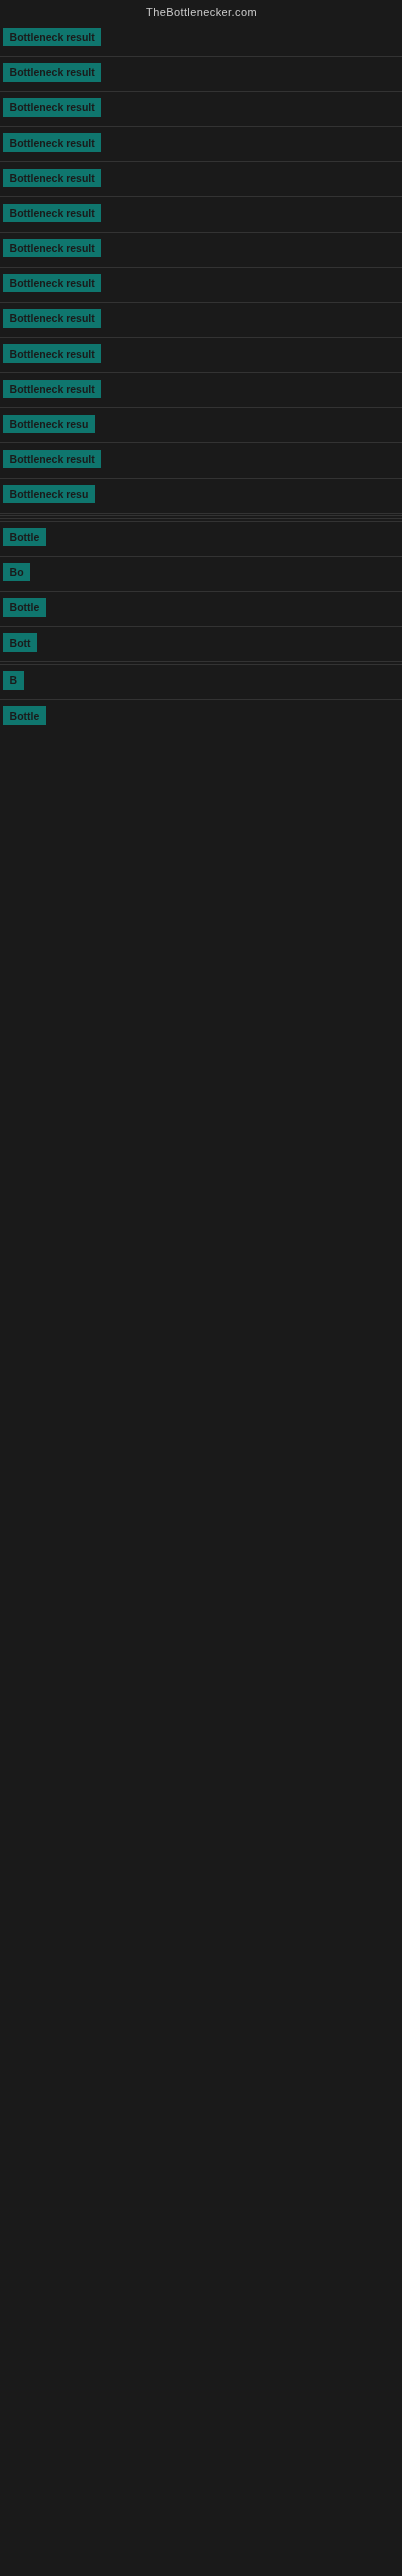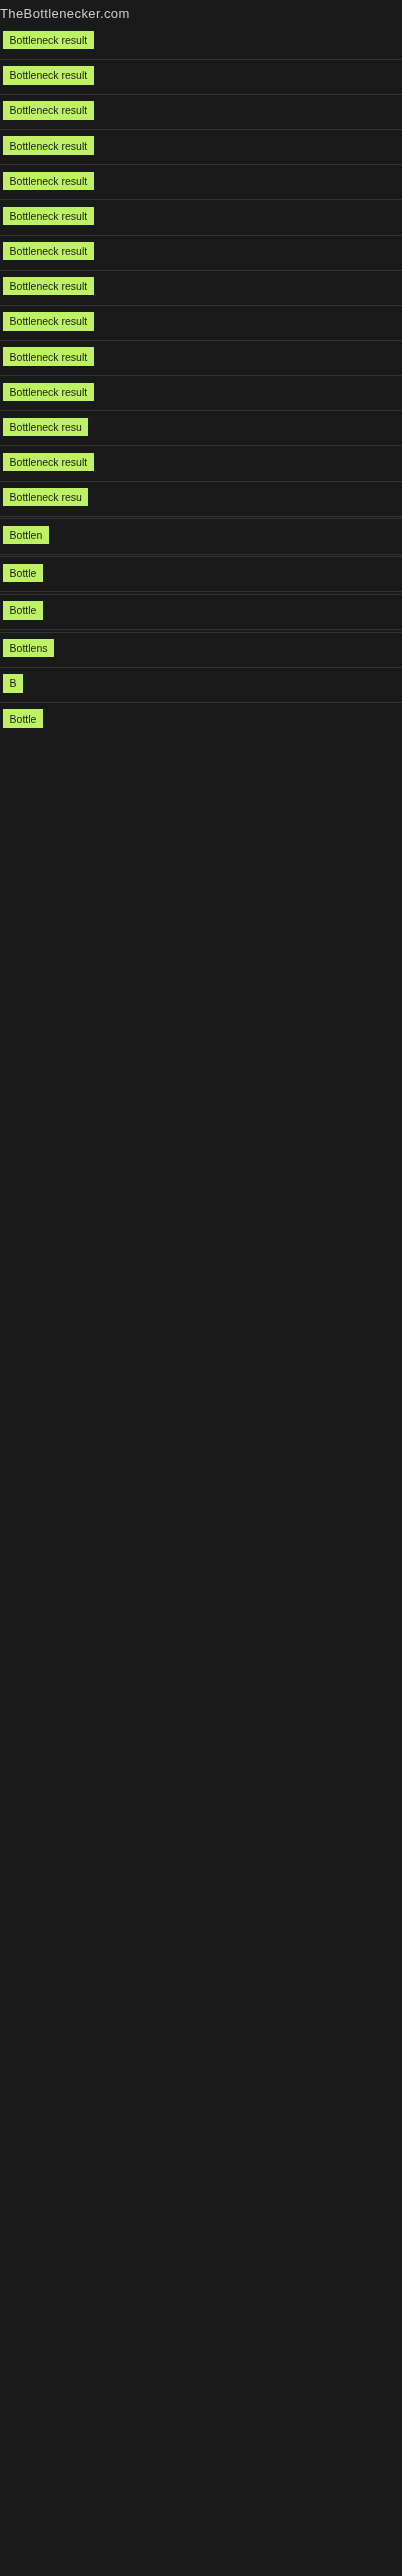--- a/index.html
+++ b/index.html
@@ -10,38 +10,38 @@
 
     body {
       width: 403px;
       min-height: 2576px;
       background-color: #1a1a1a;
       font-family: Arial, sans-serif;
       position: relative;
     }
 
     .site-title {
-      text-align: left;
+      text-align: center;
       color: #cccccc;
-      font-size: 13px;
+      font-size: 11px;
       padding: 6.4px 0 3.2px 0;
       letter-spacing: 0.4px;
     }
 
     .bottleneck-item {
       position: relative;
       margin: 0;
     }
 
     .bottleneck-badge {
       display: inline-block;
-      background-color: #bef264;
+      background-color: #0f766e;
       color: #1a1a1a;
       font-size: 10.5px;
-      font-weight: normal;
+      font-weight: bold;
       padding: 3.2px 6.4px;
       margin: 4.8px 3.2px;
       white-space: nowrap;
       overflow: hidden;
     }
 
     .separator {
       border: none;
       border-top: 0.8px solid #333;
       margin: 1.6px 0;
@@ -81,28 +81,28 @@
     <hr class="separator">
     <div class="bottleneck-item"><span class="bottleneck-badge">Bottleneck result</span></div>
     <hr class="separator">
     <div class="bottleneck-item"><span class="bottleneck-badge">Bottleneck resu</span></div>
     <hr class="separator">
     <div class="bottleneck-item"><span class="bottleneck-badge">Bottleneck result</span></div>
     <hr class="separator">
     <div class="bottleneck-item"><span class="bottleneck-badge">Bottleneck resu</span></div>
     <hr class="separator">
     <hr class="separator">
-    <div class="bottleneck-item"><span class="bottleneck-badge">Bottlen</span></div>
     <hr class="separator">
     <hr class="separator">
     <div class="bottleneck-item"><span class="bottleneck-badge">Bottle</span></div>
     <hr class="separator">
+    <div class="bottleneck-item"><span class="bottleneck-badge">Bo</span></div>
     <hr class="separator">
     <div class="bottleneck-item"><span class="bottleneck-badge">Bottle</span></div>
     <hr class="separator">
+    <div class="bottleneck-item"><span class="bottleneck-badge">Bott</span></div>
     <hr class="separator">
-    <div class="bottleneck-item"><span class="bottleneck-badge">Bottlens</span></div>
     <hr class="separator">
     <div class="bottleneck-item"><span class="bottleneck-badge">B</span></div>
     <hr class="separator">
     <div class="bottleneck-item"><span class="bottleneck-badge">Bottle</span></div>
   </div>
 
 
 </body></html>

